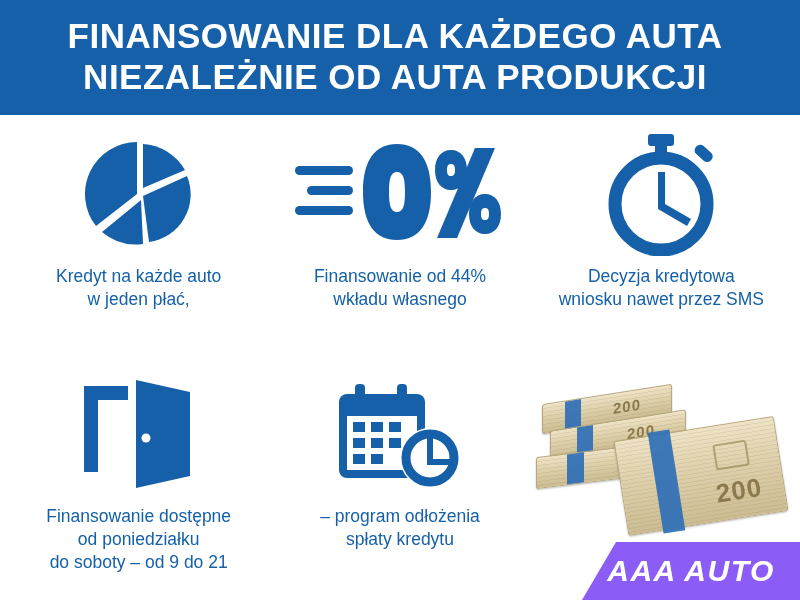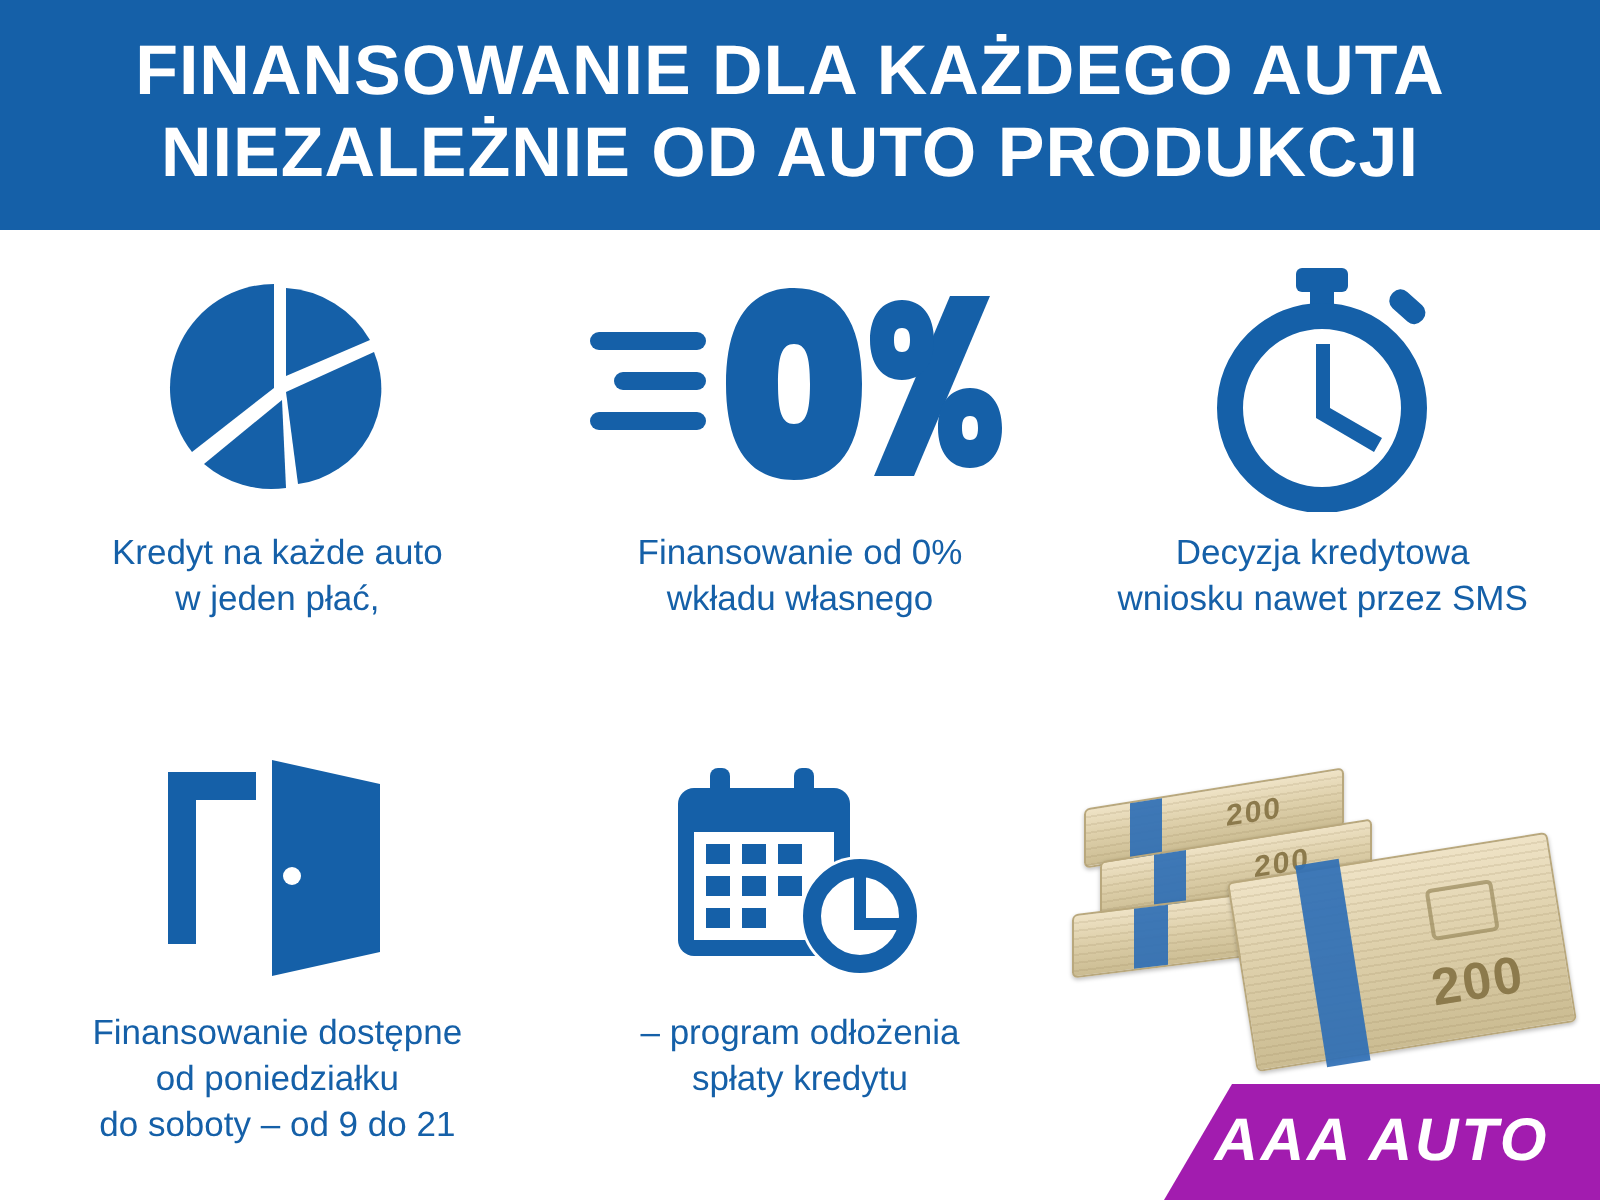--- a/index.html
+++ b/index.html
@@ -116,21 +116,21 @@
     opacity: 0.55;
   }
 
   
   .logo {
     position: absolute;
     right: 0;
     bottom: 0;
     width: 218px;
     height: 58px;
-    background: #a21caf;
+    background: #8b5cf6;
     display: flex;
     align-items: center;
     justify-content: center;
     clip-path: polygon(34px 0, 100% 0, 100% 100%, 0 100%);
   }
   .logo-text {
     color: #ffffff;
     font-weight: bold;
     font-size: 30px;
     letter-spacing: 1.5px;
@@ -141,21 +141,21 @@
   svg { display: block; }
   .fillblue { fill: #1560a8; }
 </style>
 </head>
 <body>
 
 <div class="banner">
 
   <div class="header">
     <div class="line">FINANSOWANIE DLA KAŻDEGO AUTA</div>
-    <div class="line">NIEZALEŻNIE OD AUTO PRODUKCJI</div>
+    <div class="line">NIEZALEŻNIE OD AUTA PRODUKCJI</div>
   </div>
 
   <div class="content">
     <div class="grid">
 
       <div class="cell">
         <div class="icon-wrap">
           <svg width="124" height="112" viewBox="0 0 124 112" aria-hidden="true">
             <path class="fillblue" d="M60 56 L60 4 A52 52 0 0 0 19 88 Z"></path>
             <path class="fillblue" d="M66 58 L110 38 A48 48 0 0 1 72 104 Z"></path>
@@ -179,21 +179,21 @@
             </g>
             <path class="fillblue" d="M102 2 C124 2 136 18 136 50 C136 82 124 98 102 98 C80 98 68 82 68 50 C68 18 80 2 102 2 Z M102 30 C96 30 94 36 94 50 C94 64 96 70 102 70 C108 70 110 64 110 50 C110 36 108 30 102 30 Z"></path>
             <g class="fillblue">
               <path d="M200 6 L162 96 L142 96 L180 6 Z"></path>
               <path d="M156 8 C166 8 172 16 172 28 C172 40 166 48 156 48 C146 48 140 40 140 28 C140 16 146 8 156 8 Z M156 22 C153 22 152 24 152 28 C152 32 153 34 156 34 C159 34 160 32 160 28 C160 24 159 22 156 22 Z"></path>
               <path d="M190 52 C200 52 206 60 206 72 C206 84 200 92 190 92 C180 92 174 84 174 72 C174 60 180 52 190 52 Z M190 66 C187 66 186 68 186 72 C186 76 187 78 190 78 C193 78 194 76 194 72 C194 68 193 66 190 66 Z"></path>
             </g>
           </svg>
         </div>
         <div class="caption">
-          <div>Finansowanie od 0%</div>
+          <div>Finansowanie od 44%</div>
           <div>wkładu własnego</div>
         </div>
       </div>
 
       <div class="cell">
         <div class="icon-wrap">
           <svg width="126" height="124" viewBox="0 0 126 124" aria-hidden="true">
             <rect class="fillblue" x="50" y="2" width="26" height="12" rx="3"></rect>
             <rect class="fillblue" x="57" y="12" width="12" height="12"></rect>
             <rect class="fillblue" x="96" y="16" width="20" height="11" rx="5" transform="rotate(42 106 21)"></rect>

